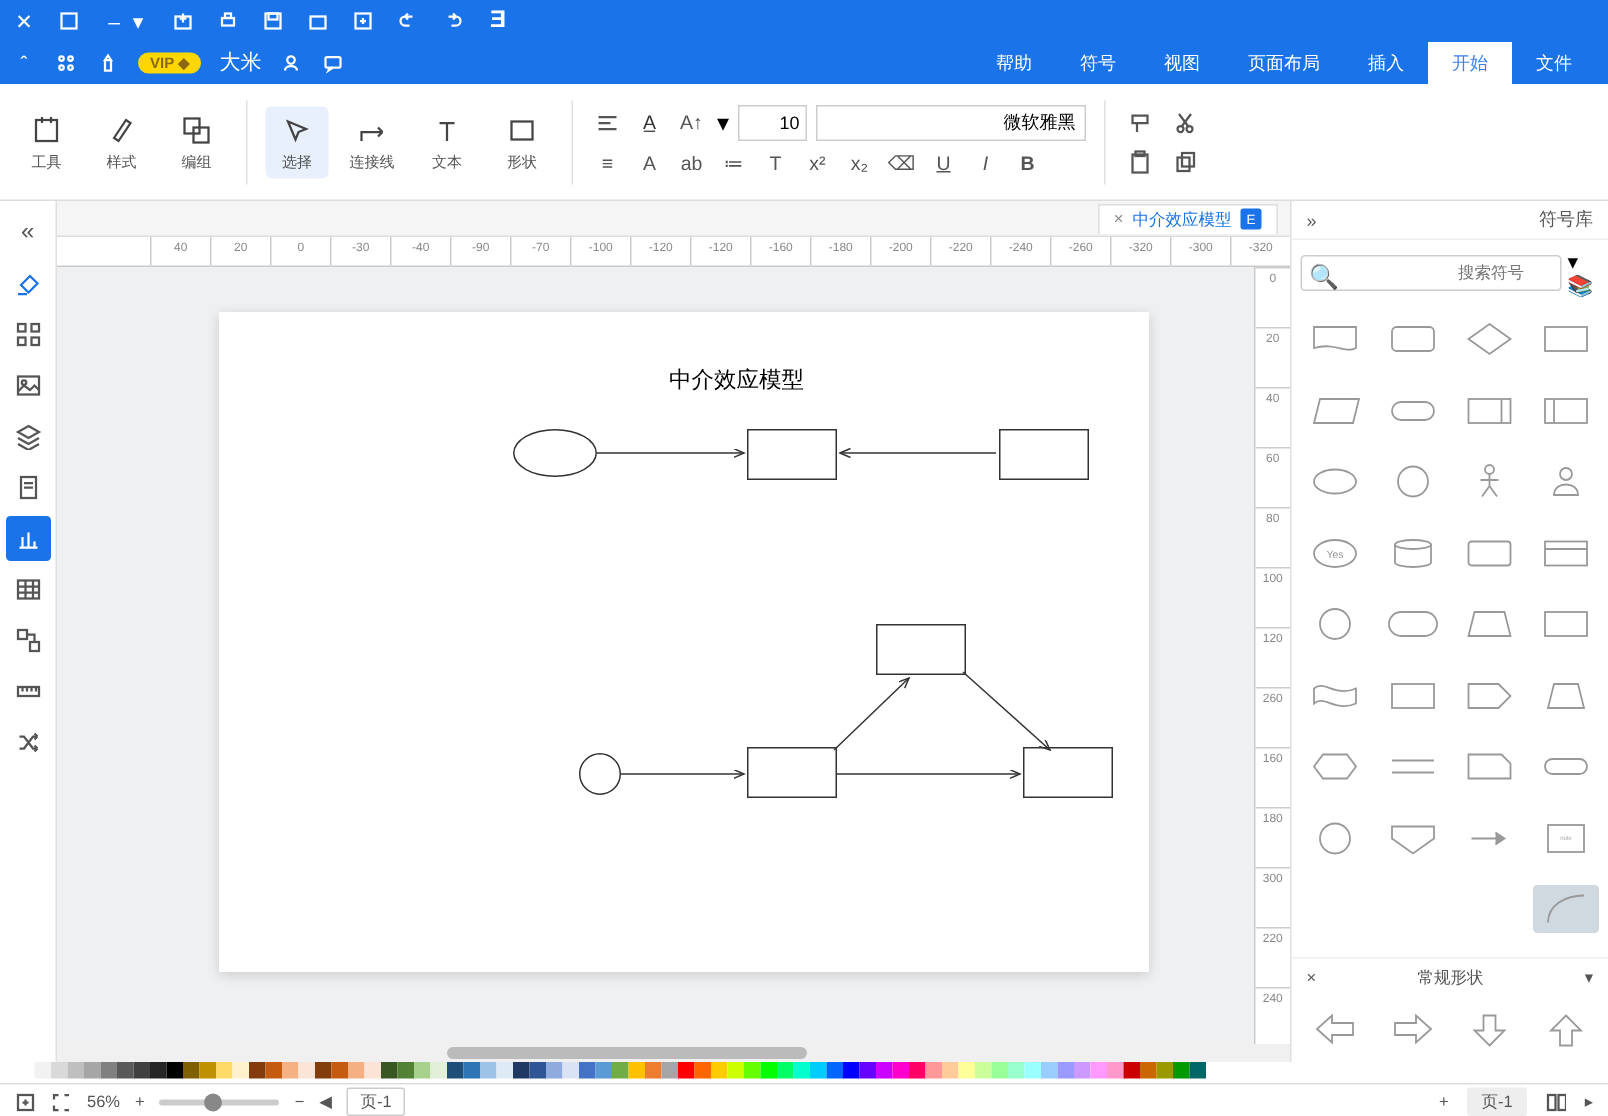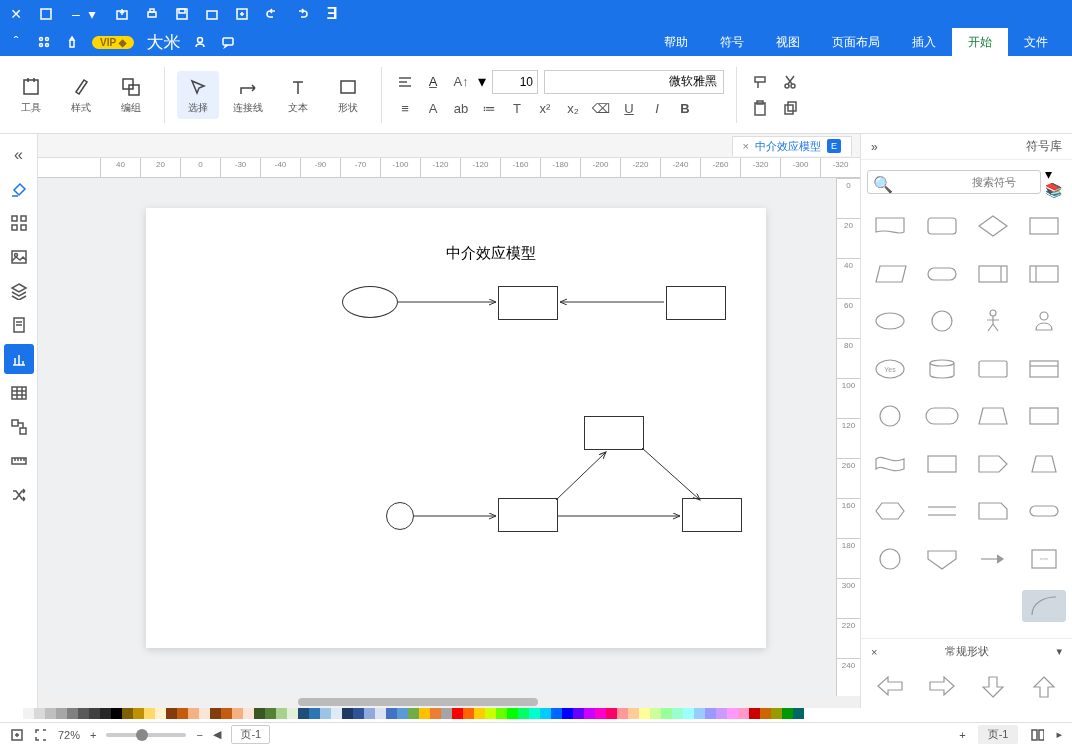--- a/index.html
+++ b/index.html
@@ -8,21 +8,21 @@
 .titlebar-left { display: flex; gap: 14px; align-items: center; }
 .titlebar-center { flex: 1; text-align: center; font-size: 13px; }
 .titlebar-right { display: flex; gap: 14px; align-items: center; }
 .tb-icon { width: 16px; height: 16px; display: inline-flex; align-items: center; justify-content: center; cursor: pointer; font-size: 14px; }
 .tb-icon svg { width: 14px; height: 14px; fill: none; stroke: #fff; stroke-width: 1.5; }
 
 .menubar { height: 28px; background: #1a73e8; display: flex; align-items: center; color: #fff; font-size: 12px; padding: 0 8px; direction: ltr; }
 .menubar-left { display: flex; gap: 12px; align-items: center; }
 .menubar-tabs { flex: 1; display: flex; justify-content: flex-end; gap: 0; }
 .menu-tab { padding: 6px 16px; cursor: pointer; font-size: 12px; }
-.menu-tab.active { background: #fff; color: #15803d; }
+.menu-tab.active { background: #fff; color: #3b82f6; }
 .vip-badge { background: #ffd700; color: #8b6914; padding: 1px 8px; border-radius: 10px; font-size: 10px; font-weight: bold; }
 
 .ribbon { height: 78px; background: #fff; border-bottom: 1px solid #ddd; display: flex; align-items: center; padding: 4px 10px; gap: 8px; direction: ltr; }
 .ribbon-group-row { display: flex; gap: 6px; align-items: center; }
 .ribbon-big { width: 42px; display: flex; flex-direction: column; align-items: center; gap: 2px; cursor: pointer; }
 .ribbon-big.selected { background: #e8f0fe; border-radius: 4px; padding: 4px 2px; }
 .ribbon-big-icon { width: 24px; height: 24px; display: flex; align-items: center; justify-content: center; }
 .ribbon-big-icon svg { width: 22px; height: 22px; stroke: #444; fill: none; stroke-width: 1.5; }
 .ribbon-label { font-size: 10px; color: #555; }
 .ribbon-sep { width: 1px; height: 56px; background: #e0e0e0; margin: 0 4px; }
@@ -158,21 +158,21 @@
           <circle cx="4" cy="10" r="1.5"></circle>
           <circle cx="10" cy="10" r="1.5"></circle>
         </svg>
       </span>
     <span class="tb-icon">
         <svg>
           <path d="M7 2l2 3h-4z M5 5v7h4V5"></path>
         </svg>
       </span>
     <span class="vip-badge">VIP ◆</span>
-    <span style="font-size:17px;">大米</span>
+    <span style="font-size:14px;">大米</span>
     <span class="tb-icon">
         <svg>
           <circle cx="7" cy="5" r="2.5"></circle>
           <path d="M3 12c0-2 2-3 4-3s4 1 4 3"></path>
         </svg>
       </span>
     <span class="tb-icon">
         <svg>
           <rect x="2" y="3" width="10" height="7" rx="1"></rect>
           <path d="M5 10l-1 2 3-2"></path>
@@ -766,21 +766,21 @@
         <svg>
           <rect x="2" y="2" width="10" height="10"></rect>
           <path d="M5 7h4M7 5v4"></path>
         </svg>
       </span>
     <span class="sb-icon">
         <svg>
           <path d="M2 5V2h3M12 2h-3M2 9v3h3M12 12h-3"></path>
         </svg>
       </span>
-    <span>72%</span>
+    <span>56%</span>
     <span class="sb-icon">+</span>
     <div class="zoom-slider">
         <div class="zoom-thumb"></div>
       </div>
     <span class="sb-icon">−</span>
     <span class="sb-icon">◀</span>
     <span style="border:1px solid #ccc;padding:1px 8px;border-radius:2px;">页-1</span>
   </div>
   <div class="sb-right">
     <span class="sb-icon">+</span>

